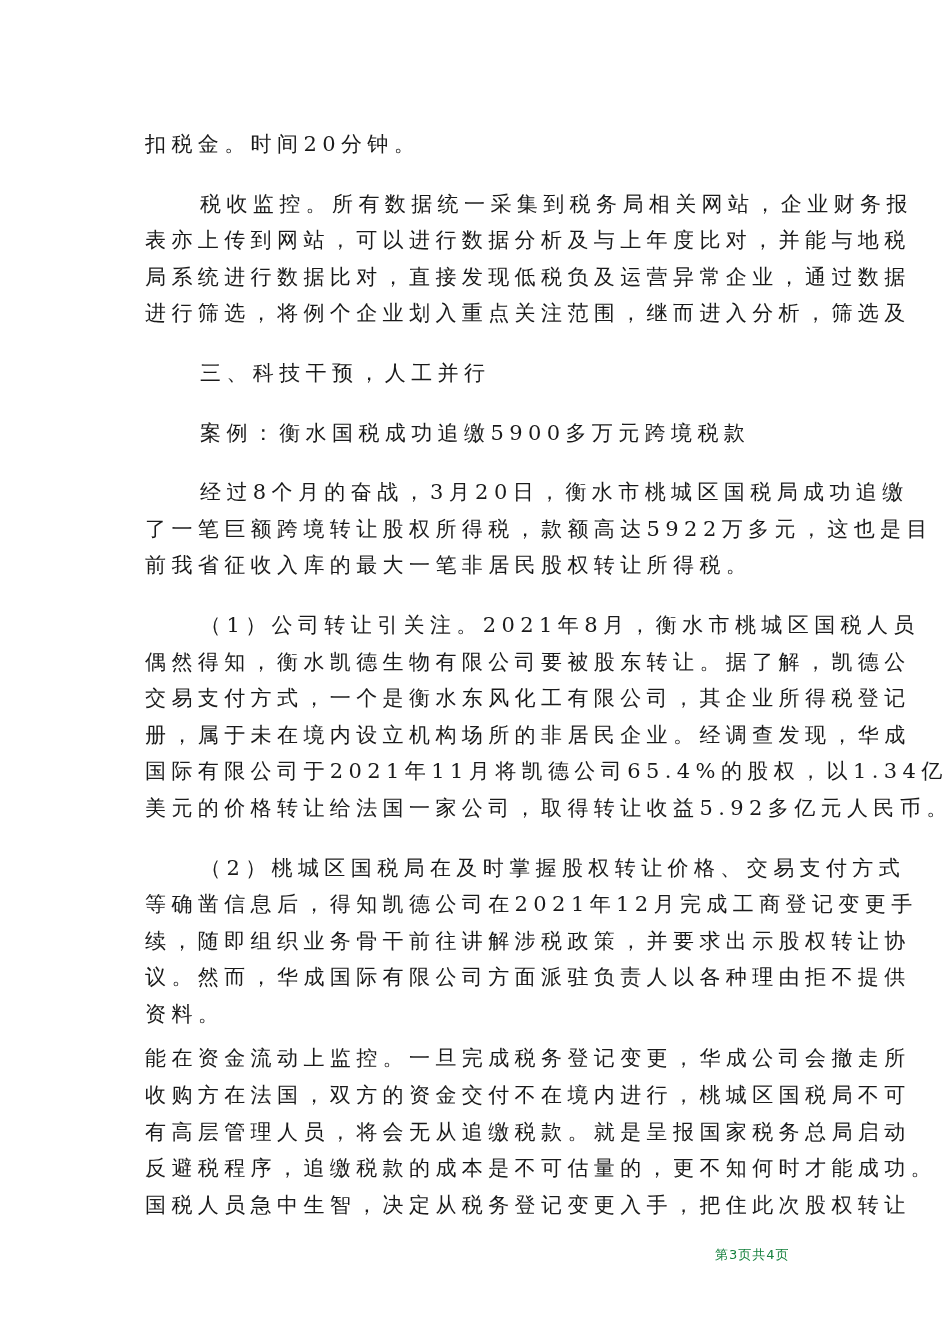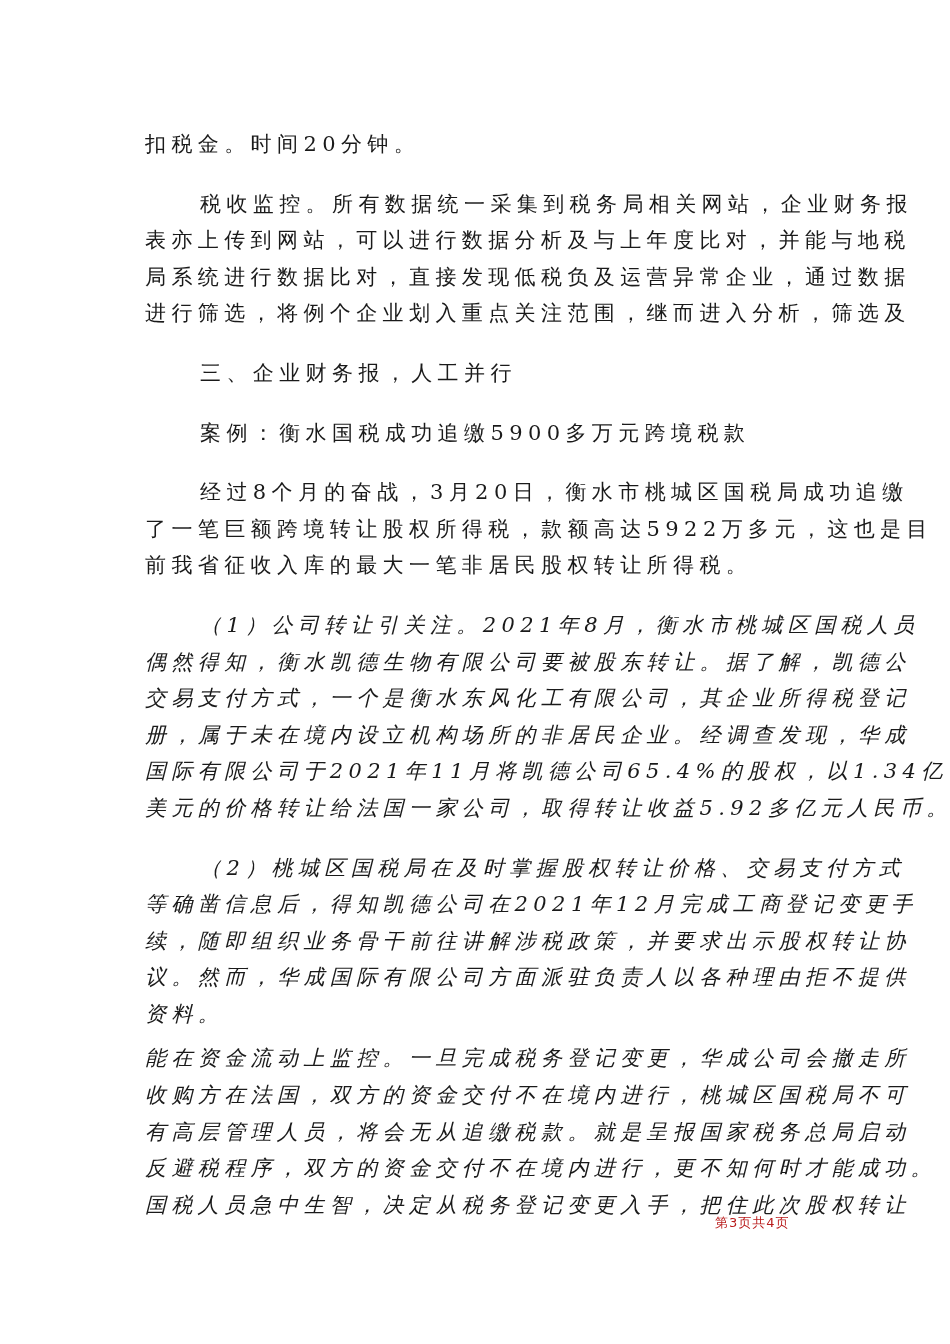--- a/index.html
+++ b/index.html
@@ -26,63 +26,62 @@
     font-size: 21px;
     line-height: 36.6px;
     letter-spacing: 5.4px;
     text-align: justify;
     text-align-last: left;
     word-break: break-all;
     line-break: anywhere;
   }
   .gap {
     margin-top: 8px;
-    font-style: italic;
   }
   .line {
     display: block;
     white-space: nowrap;
     text-align: justify;
     text-align-last: justify;
   }
   .line.last {
     text-align-last: left;
   }
   .line.first {
     padding-left: 55px;
     margin-top: 23px;
   }
   .footer {
     position: absolute;
     left: 715px;
-    top: 1214px;
+    top: 1246px;
     font-family: "DejaVu Sans", "Liberation Sans", sans-serif;
     font-size: 13px;
-    color: #b91c1c;
+    color: #15803d;
     letter-spacing: 1px;
   }
 </style>
 </head>
 <body>
 
 <div class="page">
 
   <p class="para">
     <span class="line last">扣税金。时间20分钟。</span>
   </p>
 
   <p class="para">
     <span class="line first">税收监控。所有数据统一采集到税务局相关网站，企业财务报</span>
     <span class="line">表亦上传到网站，可以进行数据分析及与上年度比对，并能与地税</span>
     <span class="line">局系统进行数据比对，直接发现低税负及运营异常企业，通过数据</span>
     <span class="line">进行筛选，将例个企业划入重点关注范围，继而进入分析，筛选及</span>
   </p>
 
   <p class="para">
-    <span class="line first last">三、企业财务报，人工并行</span>
+    <span class="line first last">三、科技干预，人工并行</span>
   </p>
 
   <p class="para">
     <span class="line first last">案例：衡水国税成功追缴5900多万元跨境税款</span>
   </p>
 
   <p class="para">
     <span class="line first">经过8个月的奋战，3月20日，衡水市桃城区国税局成功追缴</span>
     <span class="line">了一笔巨额跨境转让股权所得税，款额高达5922万多元，这也是目</span>
     <span class="line last">前我省征收入库的最大一笔非居民股权转让所得税。</span>
@@ -102,19 +101,19 @@
     <span class="line">等确凿信息后，得知凯德公司在2021年12月完成工商登记变更手</span>
     <span class="line">续，随即组织业务骨干前往讲解涉税政策，并要求出示股权转让协</span>
     <span class="line">议。然而，华成国际有限公司方面派驻负责人以各种理由拒不提供</span>
     <span class="line last">资料。</span>
   </p>
 
   <p class="para gap">
     <span class="line">能在资金流动上监控。一旦完成税务登记变更，华成公司会撤走所</span>
     <span class="line">收购方在法国，双方的资金交付不在境内进行，桃城区国税局不可</span>
     <span class="line">有高层管理人员，将会无从追缴税款。就是呈报国家税务总局启动</span>
-    <span class="line">反避税程序，双方的资金交付不在境内进行，更不知何时才能成功。</span>
+    <span class="line">反避税程序，追缴税款的成本是不可估量的，更不知何时才能成功。</span>
     <span class="line">国税人员急中生智，决定从税务登记变更入手，把住此次股权转让</span>
   </p>
 
 </div>
 
 <div class="footer">第3页共4页</div>
 
 </body></html>

